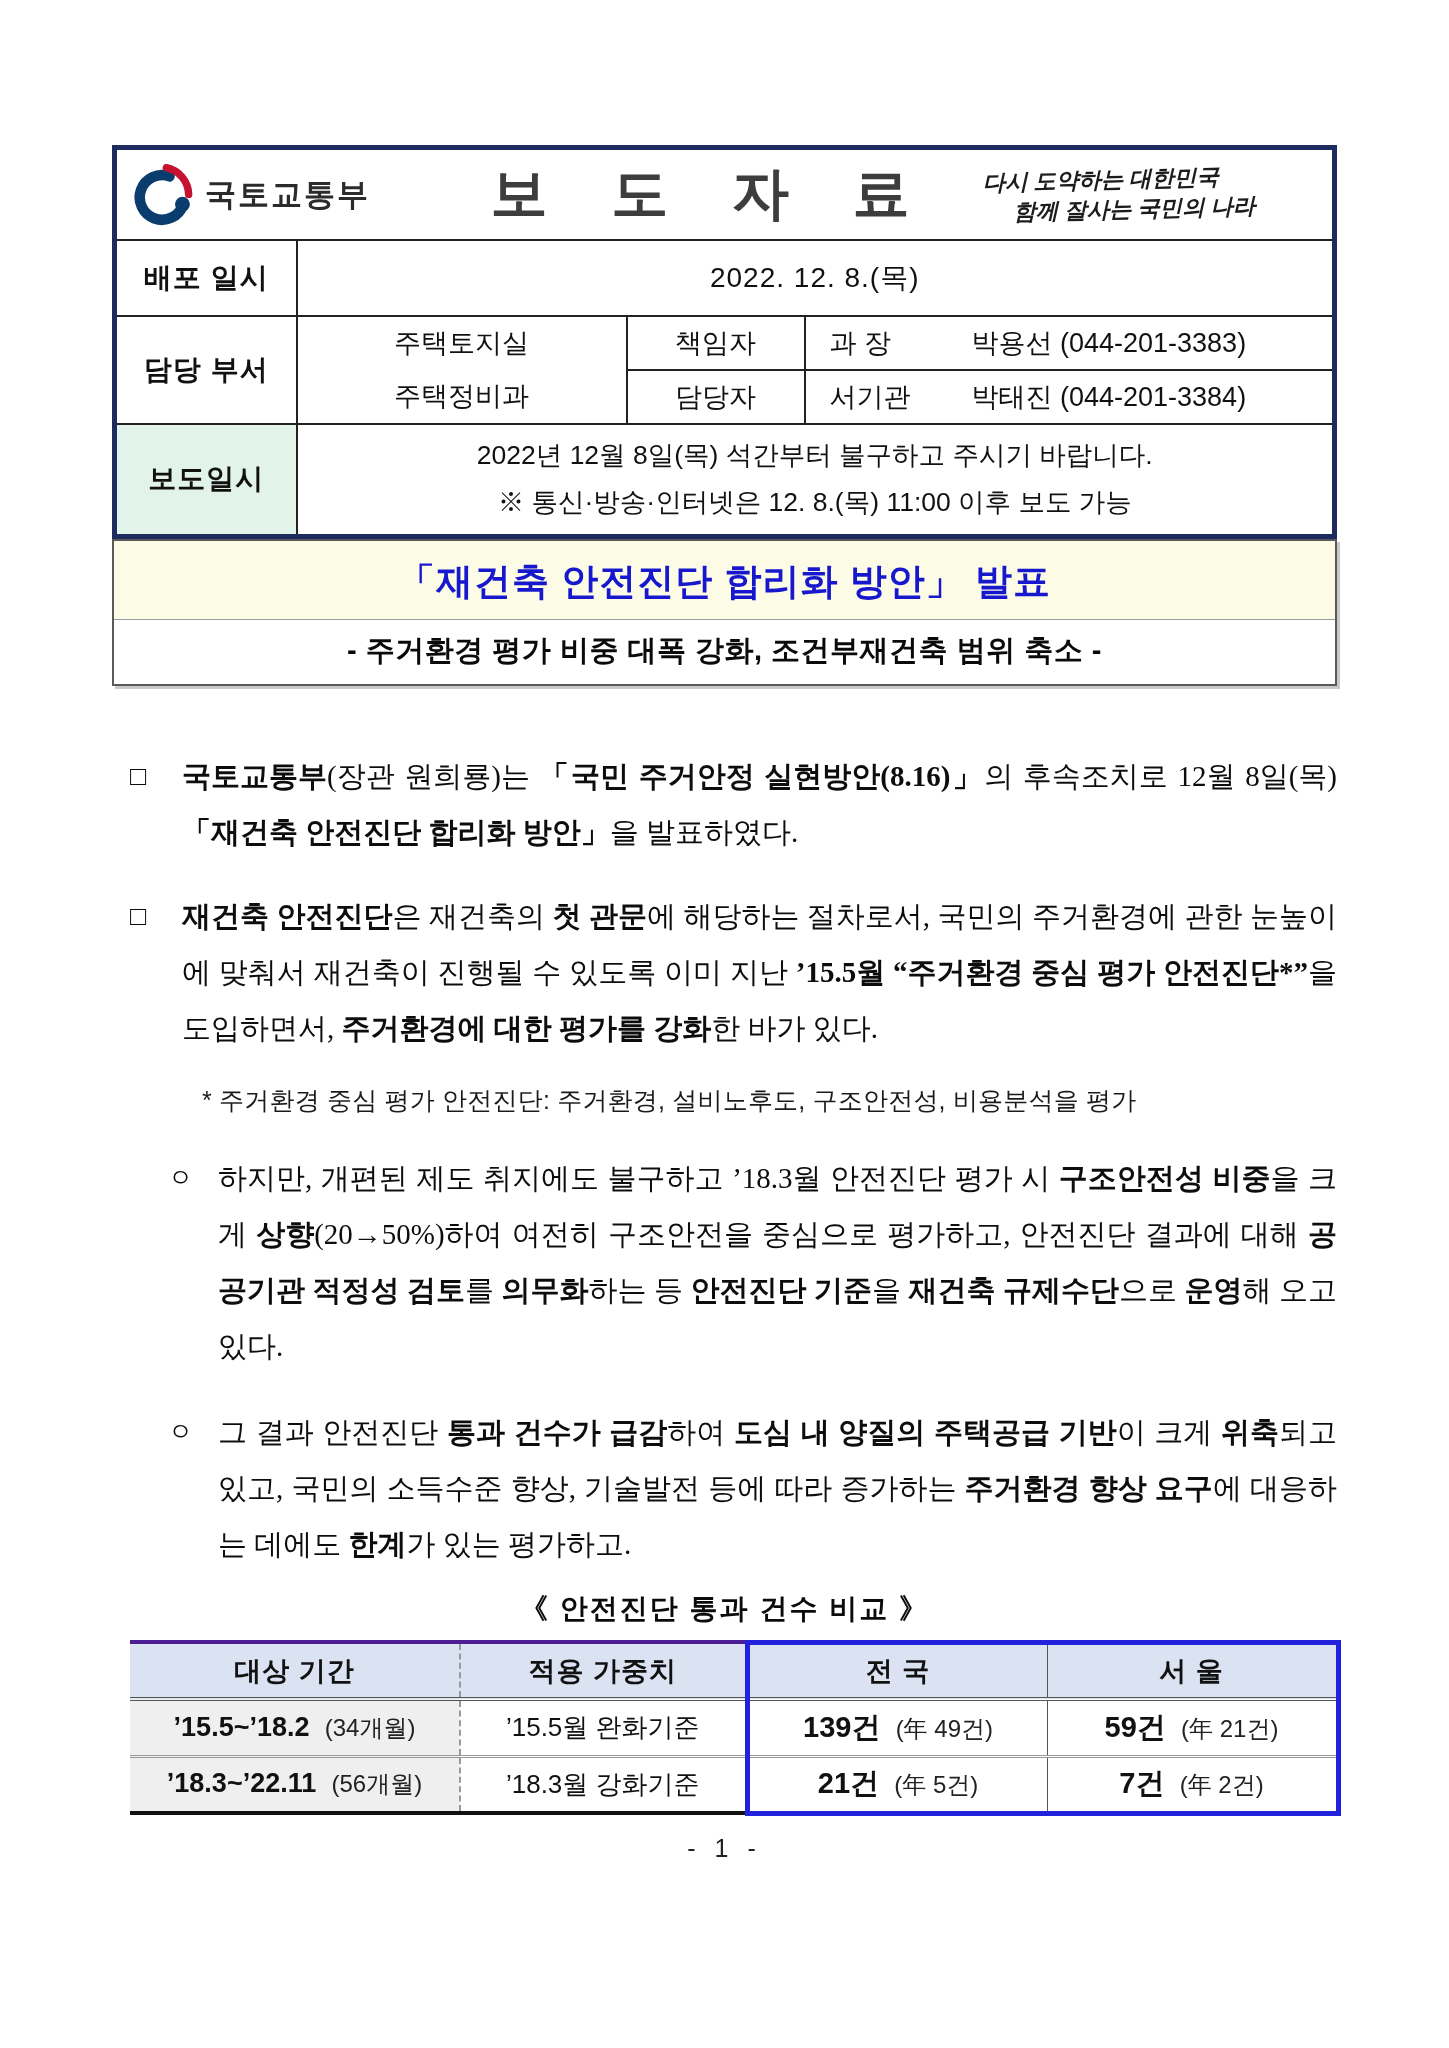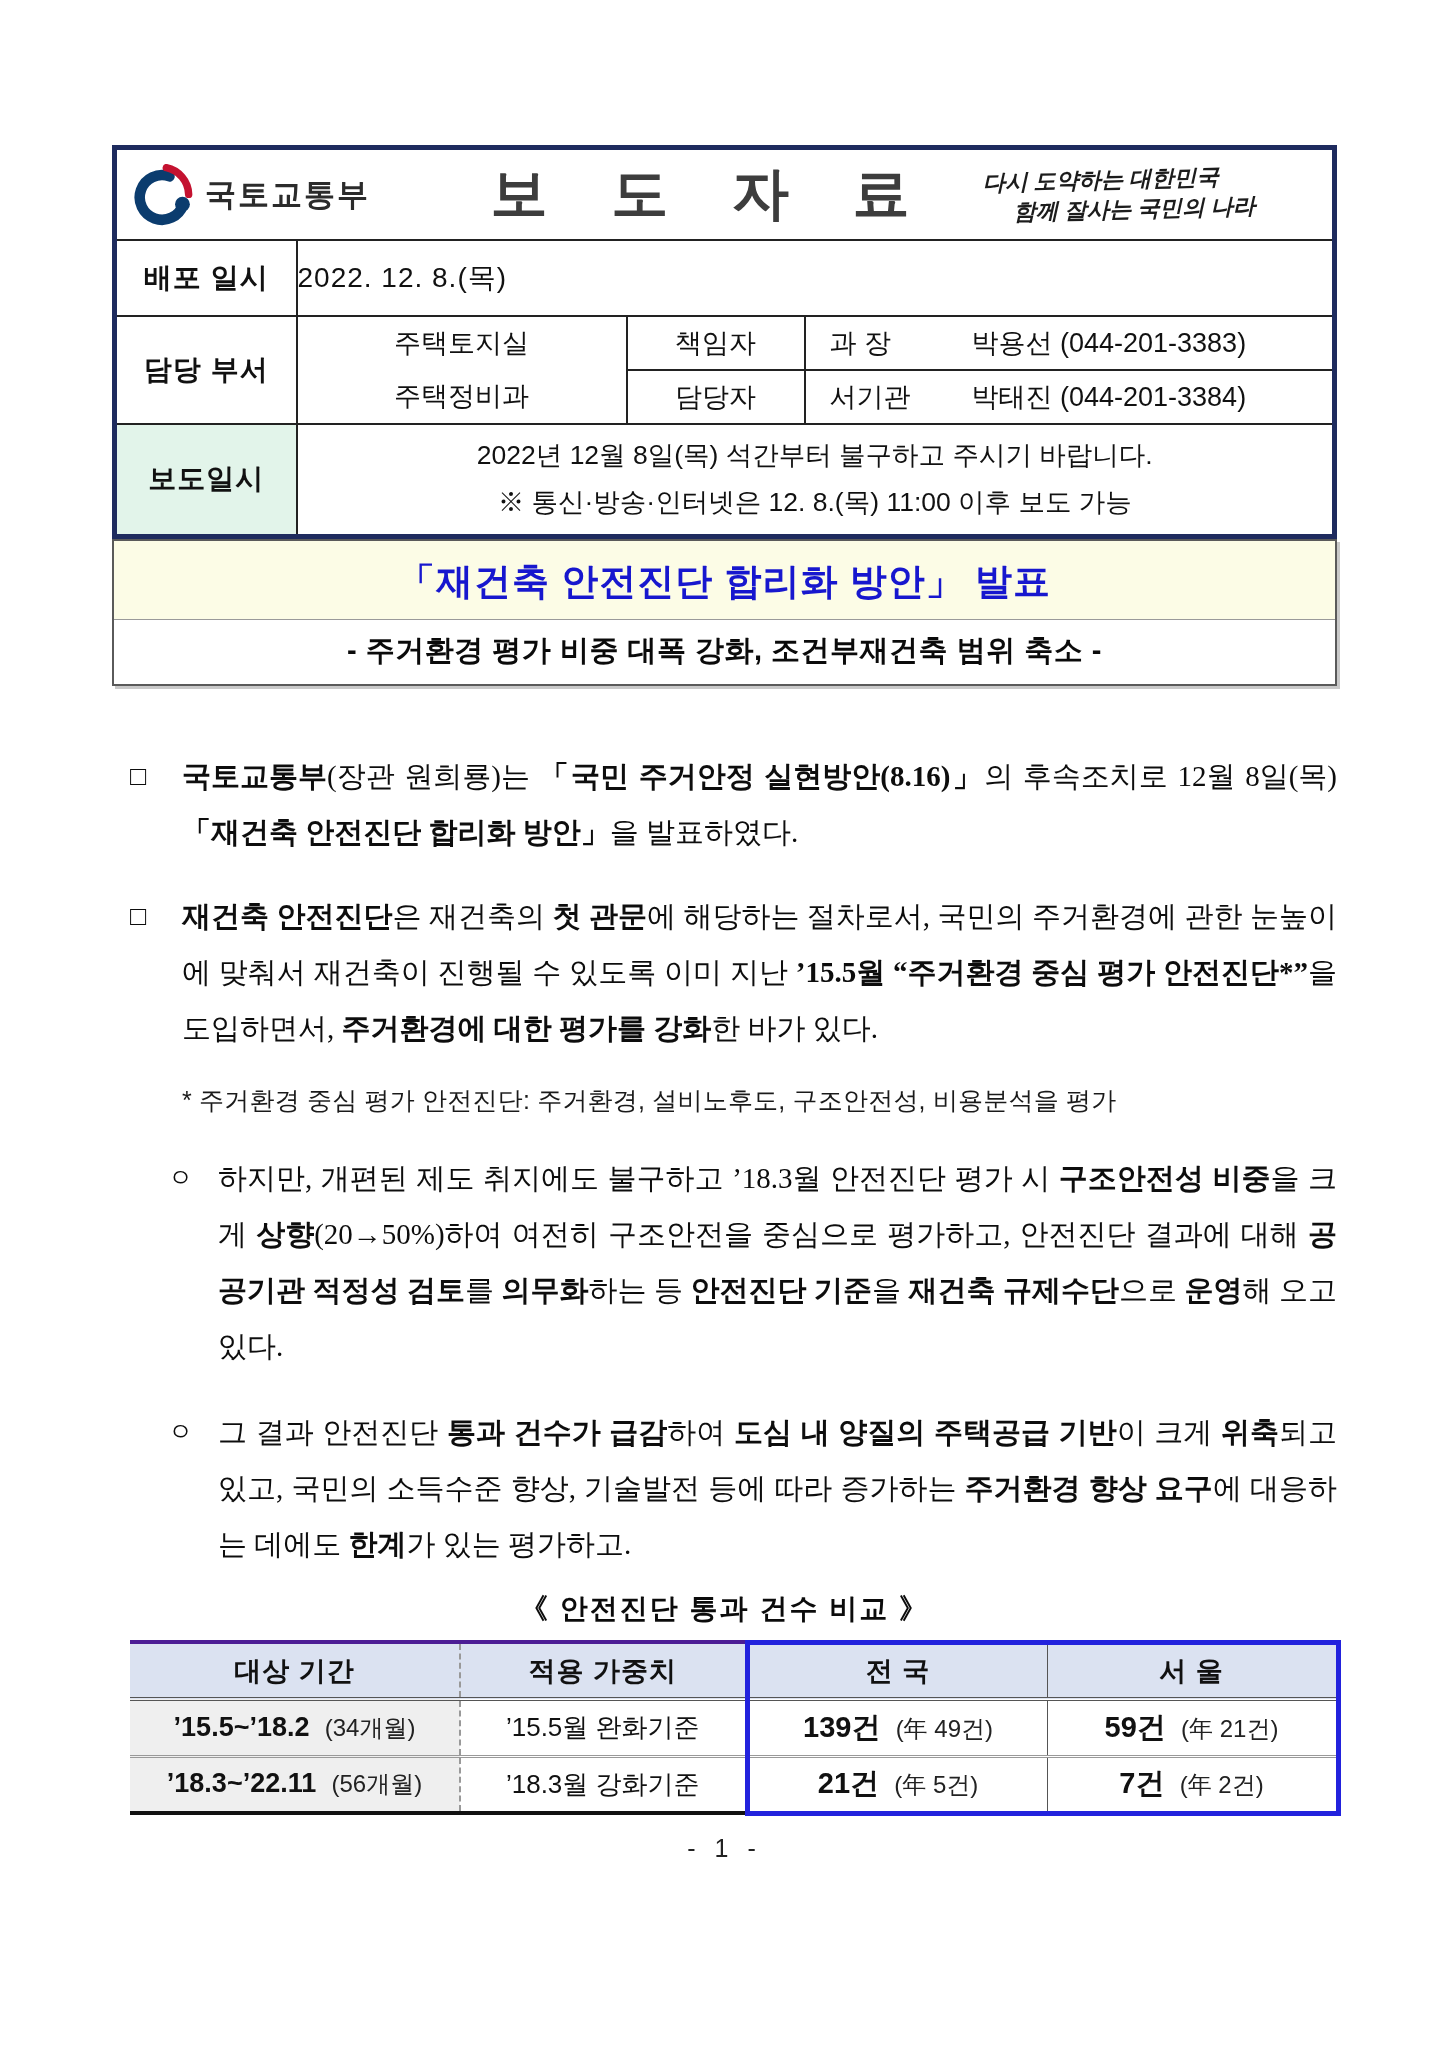--- a/index.html
+++ b/index.html
@@ -17,21 +17,21 @@
   .agency { font-size:31px; font-weight:600; color:#2b2b2b; letter-spacing:2px; }
   .doctype { flex:1; text-align:center; font-size:57px; font-weight:800;
     color:#3d3d3d; letter-spacing:0.42em; white-space:nowrap; }
   .slogan { width:335px; font-family:"Liberation Serif", serif; font-style:italic;
     font-weight:700; font-size:22.5px; color:#1c1c1c; transform:rotate(-1.5deg);
     line-height:1.35; }
   .slogan .s2 { padding-left:30px; }
 
   td.lab { width:182px; text-align:center; font-size:28px; font-weight:600;
     letter-spacing:1px; }
-  td.val { font-size:28px; letter-spacing:1px; }
+  td.val { font-size:28px; text-align:center; letter-spacing:1px; }
   tr.r-release td { height:76px; }
   td.dept { width:330px; text-align:center; font-size:27px; line-height:1.95; }
   td.role { width:178px; text-align:center; font-size:27px; height:54px; }
   td.person { font-size:27px; padding-left:24px; }
   td.person .gap1 { display:inline-block; width:46px; }
   .jtitle { display:inline-block; min-width:96px; }
   td.mint { background:#E2F4EA; height:112px; }
   td.embargo { text-align:center; font-size:26.5px; line-height:1.8; }
 
   
@@ -48,21 +48,21 @@
   .para { position:relative; text-align:justify; }
   .para .marker { position:absolute; left:0; top:0; }
   .lvl1 { padding-left:52px; margin-top:62px; }
   .lvl1.second { margin-top:28px; }
   .lvl1 .marker { font-size:27px; }
   .lvl2 { margin-left:32px; padding-left:56px; margin-top:22px; }
   .lvl2 .marker { font-size:25px; left:6px; }
   .lvl2.fourth { margin-top:30px; }
   .b { font-weight:700; }
   .footnote { font-family:"Liberation Sans", sans-serif; font-size:25px; color:#1a1a1a;
-    margin:16px 0 0 52px; letter-spacing:0.2px; }
+    margin:16px 0 0 72px; letter-spacing:0.2px; }
 
   
   .tbl-caption { margin-top:18px; text-align:center; font-size:28px; font-weight:700;
     letter-spacing:2px; color:#0b0b0b; }
   table.cmp { width:1208px; margin:12px 0 0 18px; border-collapse:collapse; table-layout:fixed; }
   table.cmp th, table.cmp td { height:57px; text-align:center; vertical-align:middle; }
   table.cmp tr.h th { background:#DBE2F1; font-size:27px; font-weight:700; letter-spacing:1px;
     border-top:4px solid #4c1d95; border-bottom:4px double #555; }
   table.cmp td { border-bottom:3px double #999; font-size:26px; }
   table.cmp tr.last td { border-bottom:4px solid #111; }

